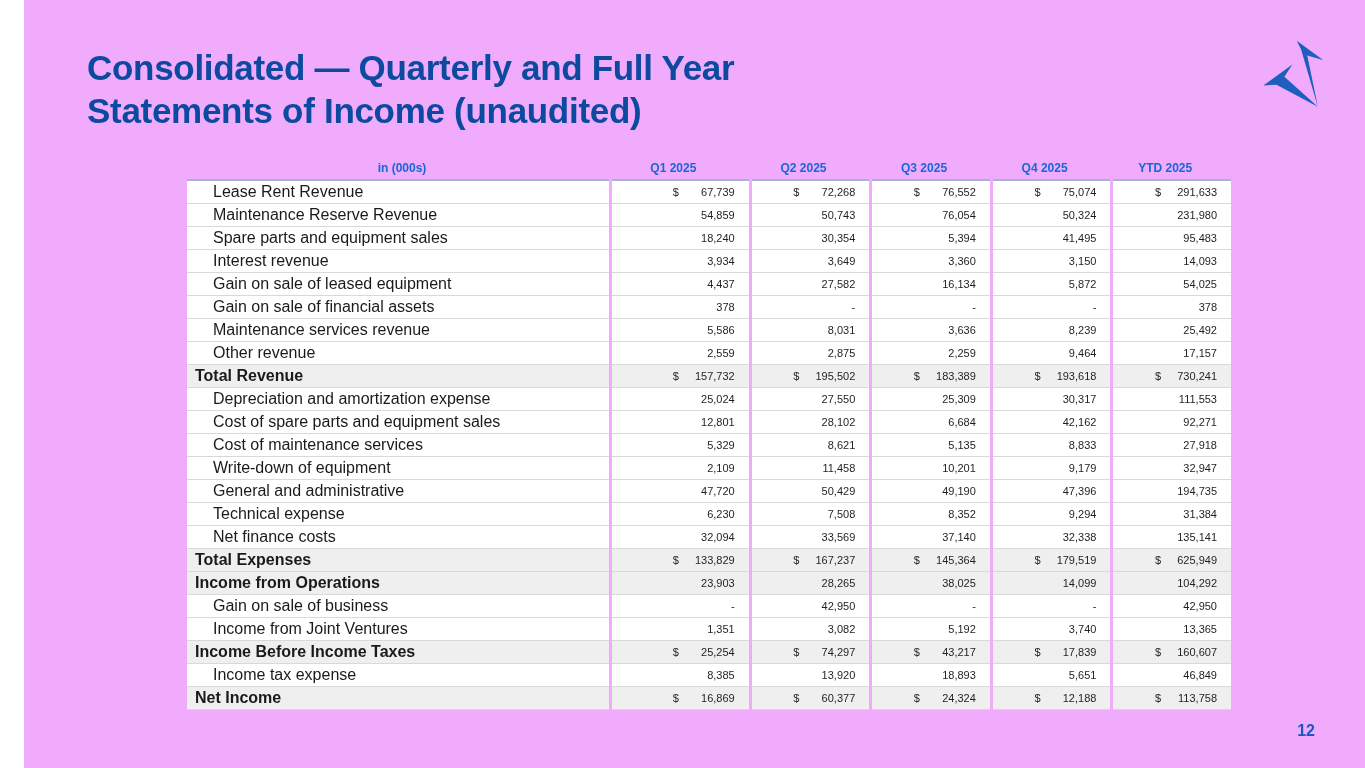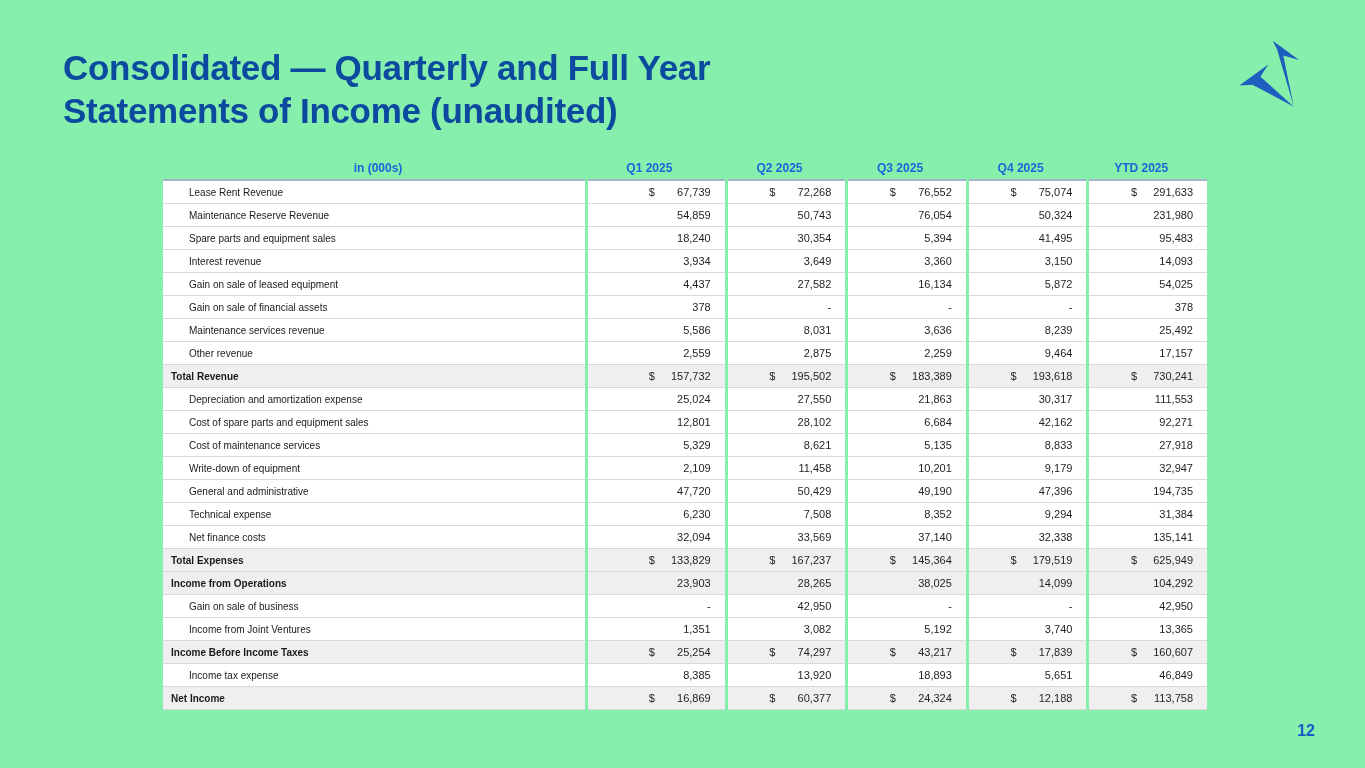--- a/index.html
+++ b/index.html
@@ -1,19 +1,19 @@
 <!DOCTYPE html>
 <html><head>
 <meta charset="utf-8">
 <style>
   * { margin: 0; padding: 0; box-sizing: border-box; }
   html, body { width: 1365px; height: 768px; background: #ffffff; overflow: hidden; }
   body { font-family: "Liberation Sans", sans-serif; position: relative; }
 
-  .slide { position: absolute; inset: 0; background: #86efac; }
+  .slide { position: absolute; inset: 0; background: #f0abfc; margin-left: 24px; }
 
   
   .title {
     position: absolute; left: 63px; top: 46px; width: 1000px;
     font-size: 35px; font-weight: 700; line-height: 1.24;
     color: #0c4aa0; letter-spacing: -0.3px;
   }
 
   
   .logo { position: absolute; left: 1232px; top: 38px; width: 92px; height: 88px; }
@@ -41,21 +41,21 @@
     border-bottom: 2px solid #a3b4cd;
   }
   thead th.unit-cell { text-align: center; padding-left: 8px; }
   thead th.col-head  { padding-right: 14px; }
 
   tbody td {
     height: 23px; vertical-align: middle;
     border-bottom: 1px solid #d9d9d9;
     background: #ffffff;
   }
-  td.label-cell { font-size: 10px; padding-left: 8px; text-align: left; color: #1a1a1a; }
+  td.label-cell { font-size: 16px; padding-left: 8px; text-align: left; color: #1a1a1a; }
   td.label-cell.indent { padding-left: 26px; }
   td.num-cell { text-align: right; padding-right: 14px; font-variant-numeric: tabular-nums; }
 
   tr.shaded td { background: #efefef; }
   tr.shaded td.label-cell { font-weight: 700; }
 
   .money { display: flex; justify-content: space-between; width: 62px; margin-left: auto; }
   .money .cur { text-align: left; }
 </style>
 </head>
@@ -215,21 +215,21 @@
               <span class="money">
                 <span class="cur">$</span>
                 <span>730,241</span>
               </span>
             </td>
           </tr>
           <tr>
     <td class="label-cell indent">Depreciation and amortization expense</td>
   <td class="num-cell">25,024</td>
             <td class="num-cell">27,550</td>
-            <td class="num-cell">21,863</td>
+            <td class="num-cell">25,309</td>
             <td class="num-cell">30,317</td>
             <td class="num-cell">111,553</td>
           </tr>
           <tr>
     <td class="label-cell indent">Cost of spare parts and equipment sales</td>
   <td class="num-cell">12,801</td>
             <td class="num-cell">28,102</td>
             <td class="num-cell">6,684</td>
             <td class="num-cell">42,162</td>
             <td class="num-cell">92,271</td>

